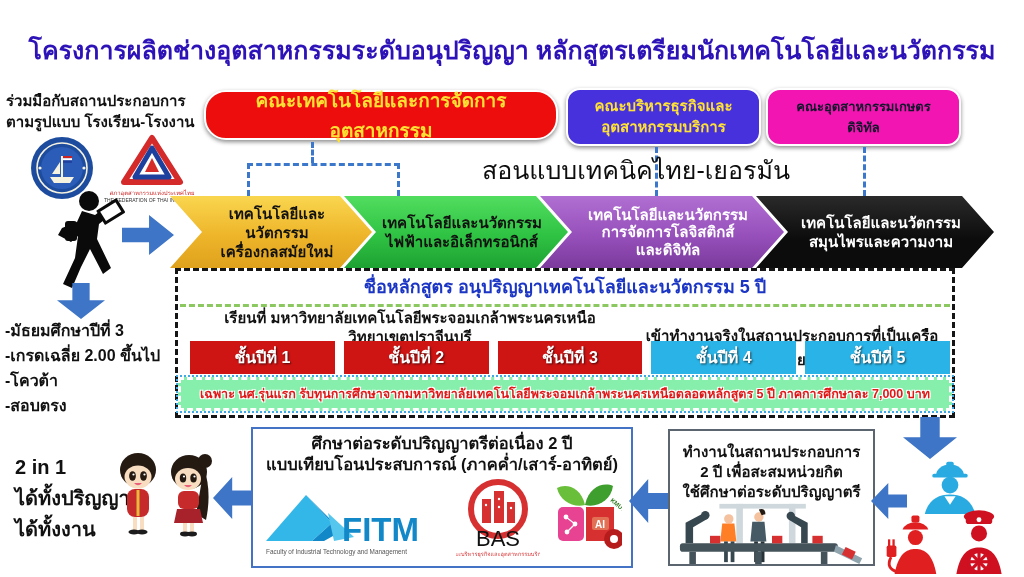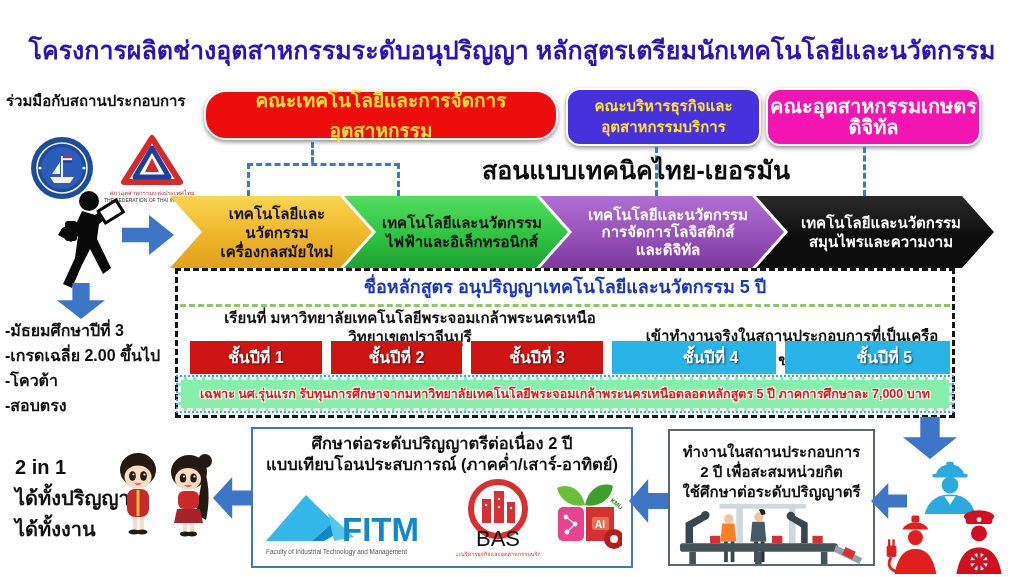--- a/index.html
+++ b/index.html
@@ -15,27 +15,27 @@
   .partner{left:6px;top:90px;width:200px;font-size:15px;font-weight:bold;color:#111;line-height:21px;}
   .fti-caption1{font-size:6px;color:#c22;line-height:7px;text-align:center;}
   .fti-caption2{font-size:5px;color:#333;line-height:6px;text-align:center;}
   
   .fac{display:flex;flex-direction:column;align-items:center;justify-content:center;
        border:2px solid #fff;box-shadow:0 2px 4px rgba(0,0,0,.45);text-align:center;font-family:Liberation Serif, serif;}
   .fac1{left:204px;top:90px;width:354px;height:50px;border-radius:22px;background:#ee0d0d;
         font-size:19px;font-weight:bold;color:#ffe233;}
   .fac2{left:566px;top:88px;width:195px;height:58px;border-radius:14px;background:#4631dd;
         font-size:15px;font-weight:bold;color:#ffe233;line-height:21px;}
-  .fac3{left:766px;top:88px;width:215px;height:58px;border-radius:14px;background:#f315b1;
-        font-size:20px;font-weight:bold;color:#ffffff;line-height:21px;}
+  .fac3{left:766px;top:88px;width:195px;height:58px;border-radius:14px;background:#f315b1;
+        font-size:13px;font-weight:bold;color:#0f172a;line-height:21px;}
   
   .vdash{width:0;border-left:3px dashed #3b78cc;}
   .hdash{height:0;border-top:3px dashed #3b78cc;}
   
-  .teach{left:482px;top:150px;width:420px;font-size:25px;font-weight:bold;color:#0d0d0d;}
+  .teach{left:482px;top:150px;width:420px;font-size:25px;font-weight:normal;color:#0d0d0d;}
   
   .chev{top:196px;height:72px;display:flex;flex-direction:column;justify-content:center;
         text-align:center;font-weight:bold;font-size:15px;line-height:19px;
         padding-left:38px;padding-right:26px;
         clip-path:polygon(0% 0%,calc(100% - 32px) 0%,100% 50%,calc(100% - 32px) 100%,0% 100%,32px 50%);}
   .chev1{left:170px;width:202px;background:linear-gradient(180deg,#f9d64f 0%,#eeb52a 55%,#dfa11c 100%);color:#111;}
   .chev2{left:344px;width:224px;background:linear-gradient(180deg,#52dd5f 0%,#2fc343 55%,#1ea133 100%);color:#111;}
   .chev3{left:540px;width:244px;background:linear-gradient(180deg,#b06fd2 0%,#9750bb 55%,#7b3a9c 100%);color:#fff;}
   .chev4{left:756px;width:238px;background:linear-gradient(180deg,#2a2a2a 0%,#0c0c0c 60%);color:#fff;}
   .chev3 .l{line-height:17.5px;}
@@ -47,21 +47,21 @@
   
   .section{left:175px;top:268px;width:780px;height:150px;border:3px dashed #151515;}
   .course-name{left:0;right:0;top:1px;text-align:center;font-size:18px;font-weight:bold;color:#1b35c4;}
   .greenline{left:2px;right:2px;top:33px;border-top:3px dashed #8cc860;height:0;}
   .study{left:6px;top:37px;width:452px;text-align:center;font-size:15px;font-weight:bold;color:#111;line-height:19px;}
   .worknote{left:455px;top:53px;width:318px;text-align:center;font-size:15px;font-weight:bold;color:#111;}
   .years{left:12px;right:2px;top:70px;height:33px;display:flex;gap:9px;}
   .year{flex:1;display:flex;align-items:center;justify-content:center;color:#fff;
         font-size:16px;font-weight:bold;text-shadow:1px 1px 2px rgba(0,0,0,.65);}
   .yr-red{background:#cf1414;}
-  .yr-cyan{background:#2ab3e6;padding-left:33px;}
+  .yr-cyan{background:#2ab3e6;}
   .scholar{left:0px;right:0px;top:106px;height:34px;background:#86efac;border:3px dashed #ffffff;
            outline:2px dotted #3fa9e8;display:flex;align-items:center;justify-content:center;
            font-size:12.5px;font-weight:bold;color:#e01818;white-space:nowrap;
            text-shadow:-1px -1px 0 #fff,1px -1px 0 #fff,-1px 1px 0 #fff,1px 1px 0 #fff;}
   
   .admission{left:5px;top:318px;font-size:16px;font-weight:bold;color:#111;line-height:25px;}
   
   .outcome{left:15px;top:452px;font-size:20px;font-weight:bold;color:#111;line-height:31px;}
   .study-box{left:251px;top:427px;width:382px;height:141px;border:2px solid #4472c4;background:#fff;
              display:flex;flex-direction:column;align-items:center;}
@@ -73,20 +73,21 @@
 </style>
 </head>
 <body>
 
 <div class="canvas">
 
   <div class="abs title">โครงการผลิตช่างอุตสาหกรรมระดับอนุปริญญา หลักสูตรเตรียมนักเทคโนโลยีและนวัตกรรม</div>
 
   <div class="abs partner">
     <div>ร่วมมือกับสถานประกอบการ</div>
+    <div>ตามรูปแบบ โรงเรียน-โรงงาน</div>
   </div>
 
   <svg class="abs" style="left:30px;top:136px" width="64" height="64" viewBox="0 0 64 64">
     <circle cx="32" cy="32" r="31" fill="#1d4c9f"></circle>
     <circle cx="32" cy="32" r="25" fill="none" stroke="#f5f2e0" stroke-width="1.6"></circle>
     <circle cx="32" cy="32" r="21" fill="#2a5cb8"></circle>
     <path d="M20 41 h24 l-4 6 h-16 z" fill="#f5f2e0"></path>
     <rect x="31" y="20" width="2" height="21" fill="#f5f2e0"></rect>
     <path d="M33 20 h9 v2.2 h-9z" fill="#c22"></path>
       <path d="M33 22.2 h9 v2.2 h-9z" fill="#fff"></path>

